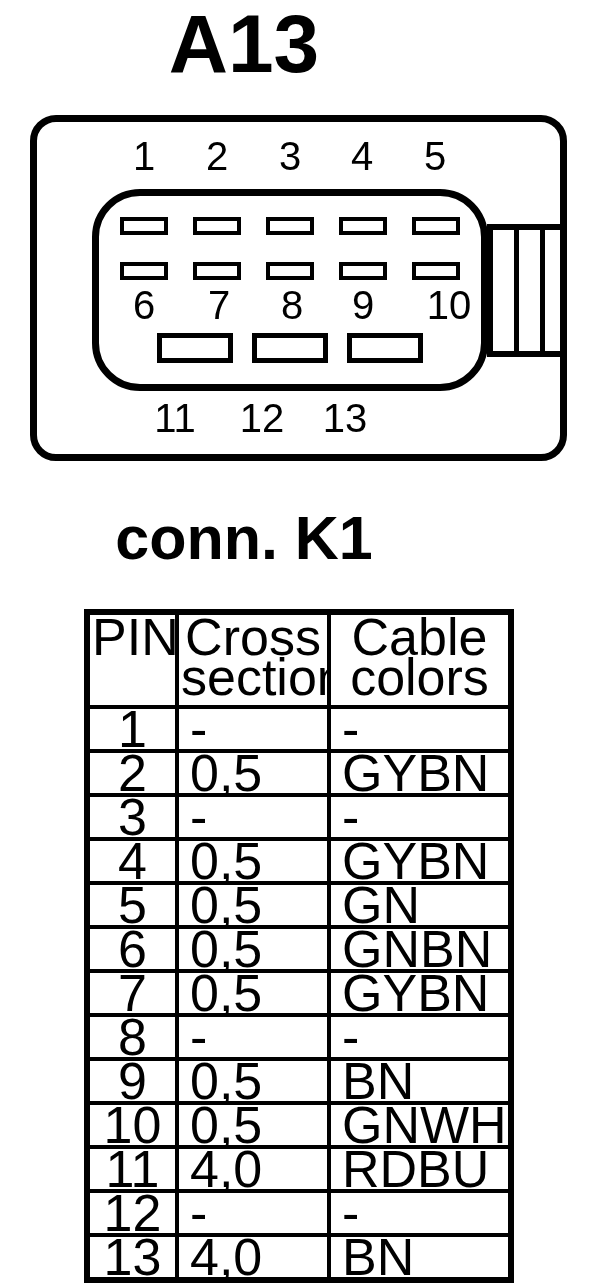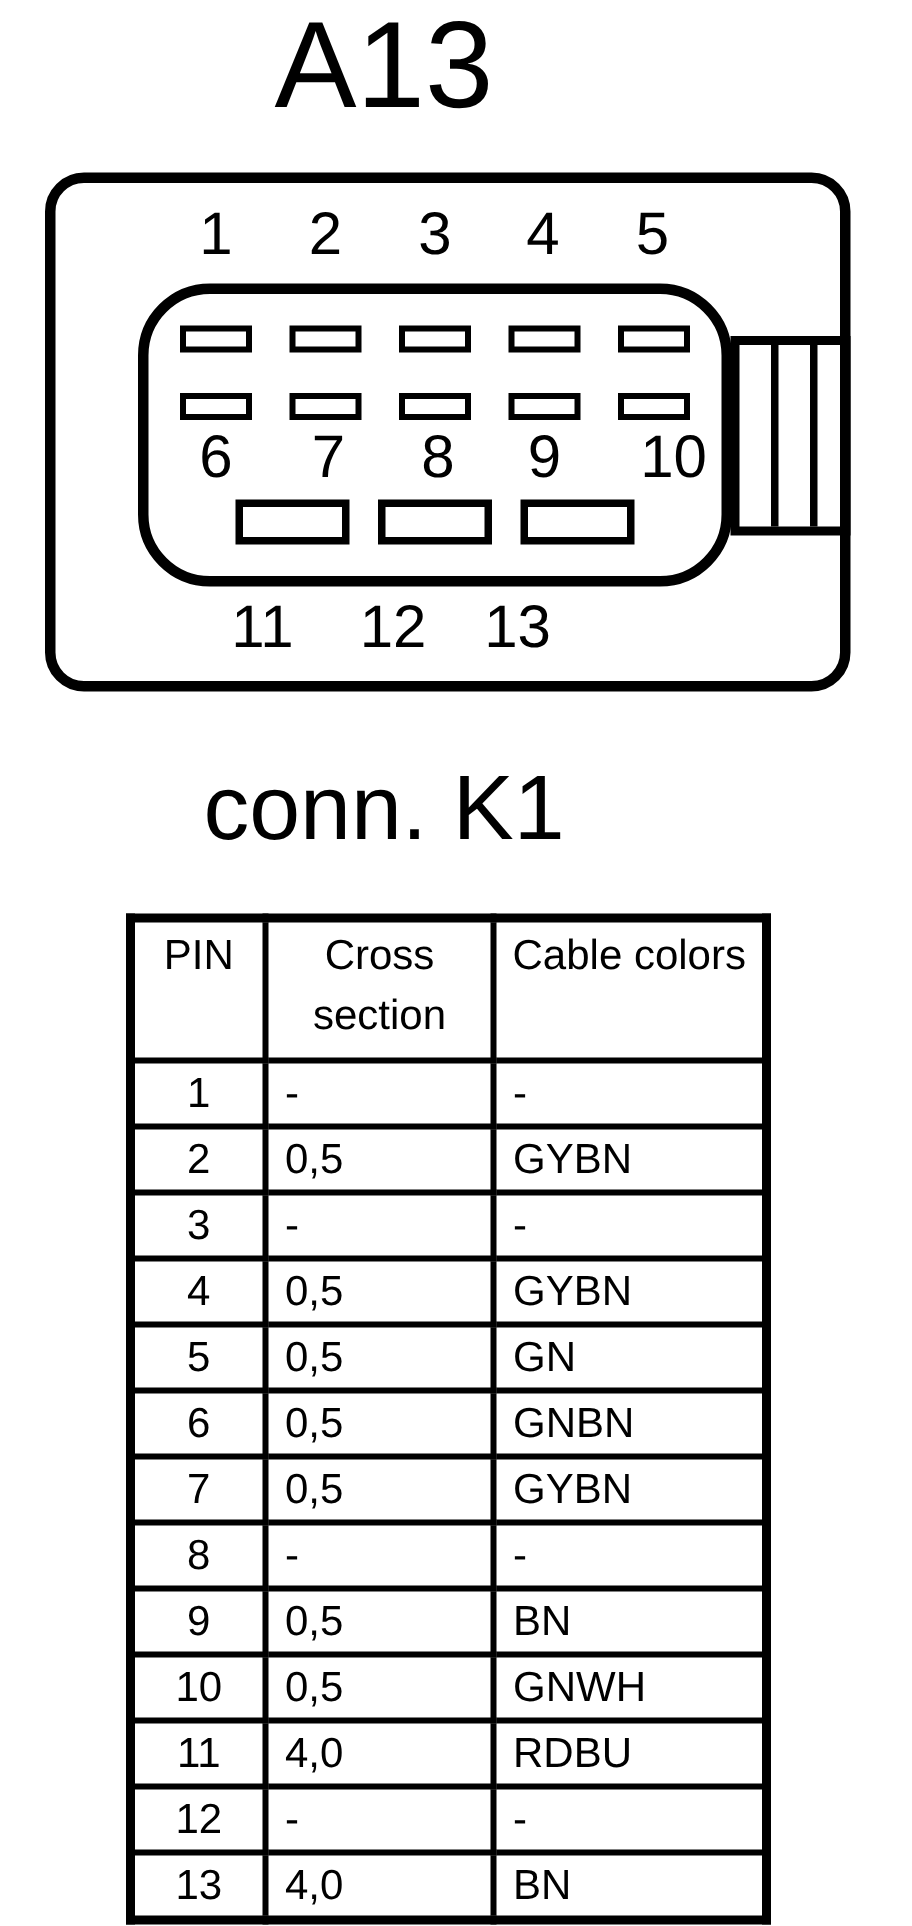--- a/index.html
+++ b/index.html
@@ -8,23 +8,23 @@
     background: #ffffff;
     position: relative;
     font-family: "Liberation Sans", sans-serif;
     color: #000000;
     overflow: hidden;
   }
   .abs { position: absolute; box-sizing: border-box; }
 
   
   .big-title {
-    left: 12px; width: 488px;
+    left: 0; width: 488px;
     text-align: center;
-    font-weight: normal;
+    font-weight: bold;
     color: #000;
   }
   #title-a13 { top: 3px; font-size: 82px; line-height: 82px; }
   #title-conn { top: 498px; font-size: 61px; line-height: 80px; }
 
   
   #outer-housing {
     left: 30px; top: 115px; width: 537px; height: 346px;
     border: 7px solid #000; border-radius: 26px;
     background: #fff;
@@ -61,21 +61,21 @@
     color: #000;
   }
 
   
   #pin-table {
     position: absolute;
     left: 84px; top: 609px;
     width: 424px; height: 649px;
     border-collapse: collapse;
     table-layout: fixed;
-    font-size: 28px;
+    font-size: 52px;
     color: #000;
   }
   #pin-table th, #pin-table td {
     border: 4px solid #000;
     line-height: 40px;
     overflow: hidden;
   }
   #pin-table { border: 6px solid #000; }
   #pin-table th {
     font-weight: normal;

